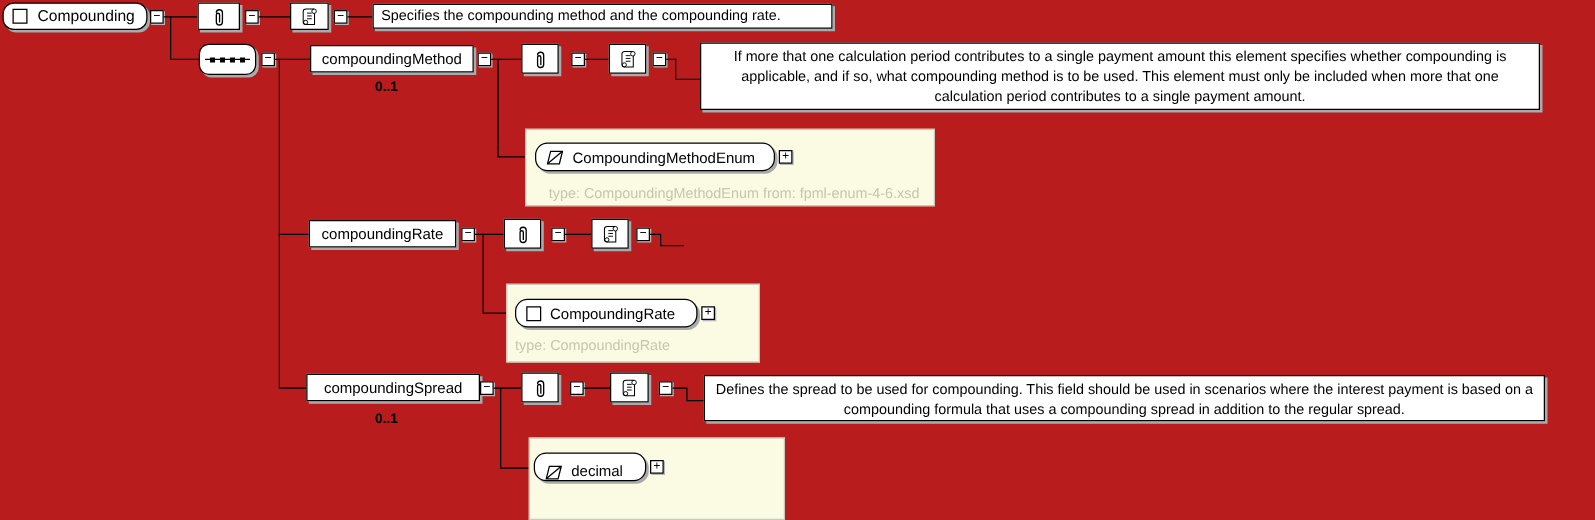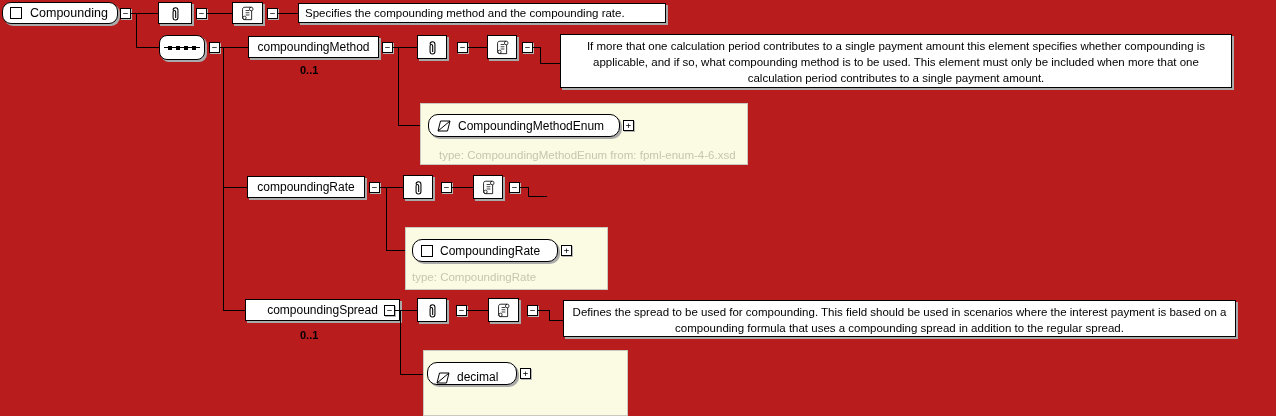--- a/index.html
+++ b/index.html
@@ -163,21 +163,21 @@
 
   <div class="yellow" style="left:405px;top:227px;width:203px;height:63px;"></div>
   <div class="box typebox" style="left:412px;top:239px;width:146px;height:23px;">
     <span class="sq" style="margin-right:7px;"></span>
     <span>CompoundingRate</span>
   </div>
   <div class="exp" style="left:561px;top:245px;">+</div>
   <div class="note" style="left:412px;top:271px;">type: CompoundingRate</div>
 
   <div class="hl" style="left:223px;top:310px;width:22px;"></div>
-  <div class="box elem" style="left:245px;top:299px;width:155px;height:22px;">
+  <div class="box elem" style="left:245px;top:299px;width:139px;height:22px;">
     <span>compoundingSpread</span>
   </div>
   <div class="exp" style="left:384px;top:305px;">−</div>
   <div class="card" style="left:300px;top:329px;">0..1</div>
 
   <div class="hl" style="left:395px;top:310px;width:22px;"></div>
   <div class="vl" style="left:400px;top:310px;height:64px;"></div>
   <div class="hl" style="left:400px;top:374px;width:27px;"></div>
 
   <div class="box iconbox" style="left:417px;top:298px;width:30px;height:24px;">

